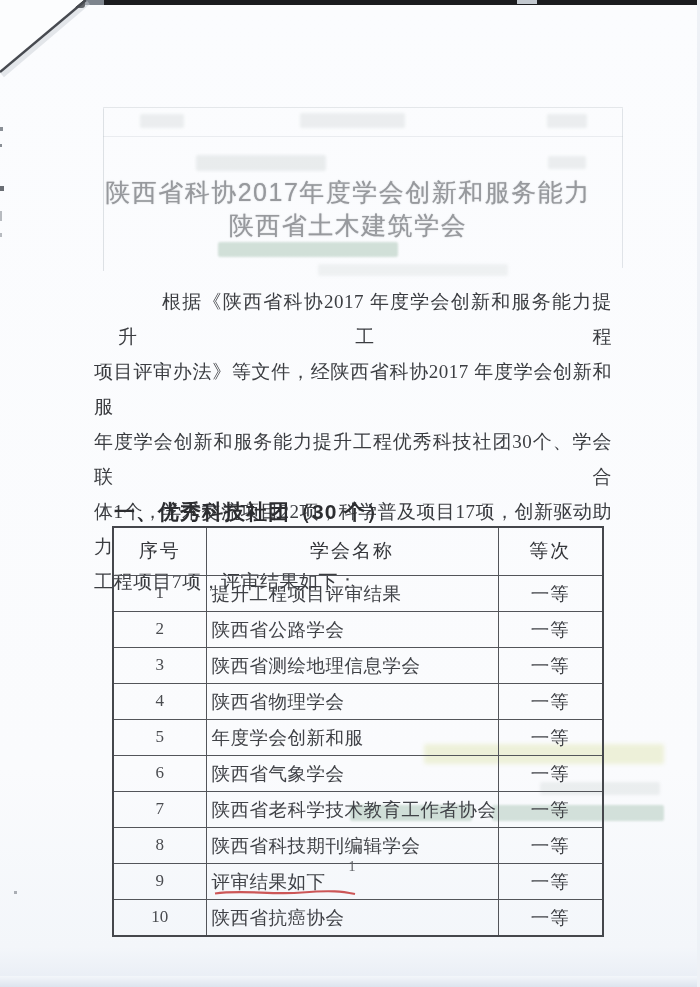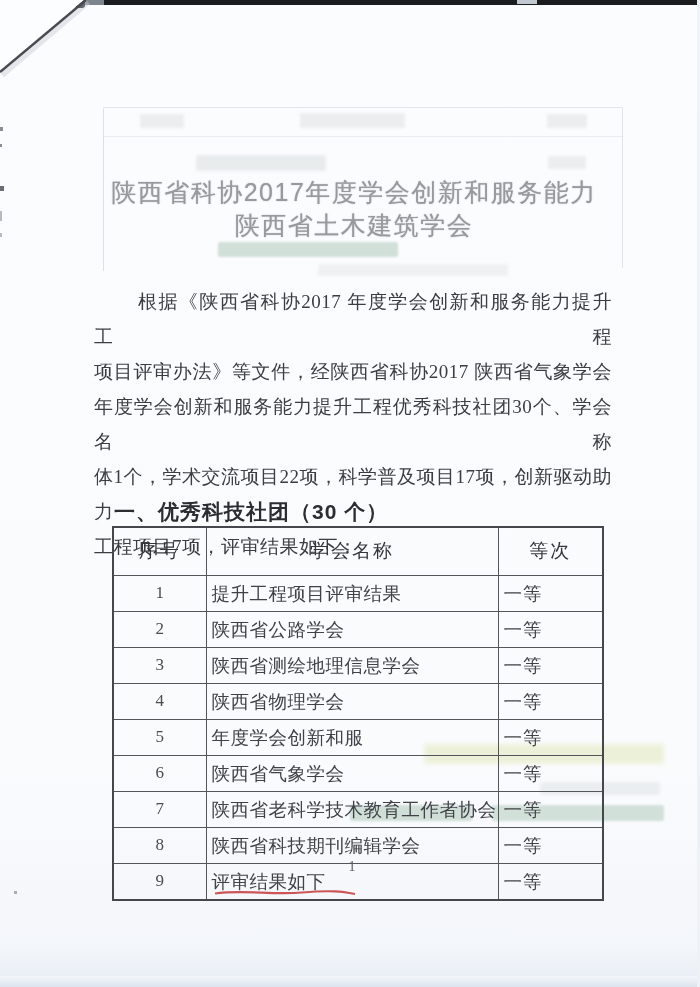--- a/index.html
+++ b/index.html
@@ -25,33 +25,33 @@
   .ghost{position:absolute;pointer-events:none;border-radius:2px;}
   .g-grey{background:#9aa6a4;filter:blur(1.5px);}
   .g-line{background:#aeb6be;}
   .g-green{background:#74a184;filter:blur(1.2px);}
   .g-yellow{background:#d4dc8e;filter:blur(2px);}
   .bottom-shade{position:absolute;left:0;top:976px;width:700px;height:11px;
     background:linear-gradient(180deg,#f3f6fa,#dde4ee);}
   .right-shade{position:absolute;right:0;top:0;width:3px;height:987px;background:#eef1f6;}
   
   .doc-title{
-    position:absolute;left:10px;top:176px;width:688px;text-align:center;
+    position:absolute;left:4px;top:176px;width:688px;text-align:center;
     font-family:"Liberation Sans","DejaVu Sans",sans-serif;
     font-size:25px;line-height:33px;letter-spacing:1.5px;
     color:var(--title_grey,#97999d);
     text-shadow:0 0 1.2px rgba(150,153,157,.75);
     font-weight:500;
   }
   .intro{
     position:absolute;left:94px;top:284px;width:518px;
     font-size:19px;line-height:35px;letter-spacing:.5px;color:#3b3d41;
   }
   .intro .para-line{text-align:justify;text-align-last:justify;white-space:normal;}
-  .intro .para-line.first{text-indent:44px;}
+  .intro .para-line.first{text-indent:44px;margin-left:24px;}
   .intro .para-line.last{text-align-last:left;}
   .section-heading{
     position:absolute;left:114px;top:498px;width:480px;
     font-family:"Liberation Sans","DejaVu Sans",sans-serif;
     font-weight:700;font-size:21px;letter-spacing:1px;color:#2c2d30;
   }
   table.results{
     position:absolute;left:112px;top:526px;
     border-collapse:collapse;table-layout:fixed;width:490px;
     font-size:18.5px;color:#404247;
@@ -59,21 +59,21 @@
   table.results th,table.results td{
     border:1.5px solid #53555a;padding:5px;vertical-align:middle;
     overflow:hidden;white-space:nowrap;
   }
   table.results{border:2px solid #45474c;}
   table.results thead tr{height:48px;}
   table.results tbody tr{height:28px;}
   table.results th{font-weight:500;font-size:19px;color:#333539;text-align:center;letter-spacing:2px;}
   td.c-no{text-align:center;font-size:17px;color:#4a4c50;}
   td.c-name{text-align:left;padding-left:6px;letter-spacing:.5px;position:relative;}
-  td.c-grade{letter-spacing:1px;}
+  td.c-grade{text-align:center;letter-spacing:1px;}
   .name-wrap{position:relative;display:inline-block;}
   .red-underline{position:absolute;left:2px;bottom:-3px;}
   .page-number{
     position:absolute;left:0;top:859px;width:704px;text-align:center;
     font-size:14px;color:#5a5c60;
   }
 </style>
 </head>
 <body>
 
@@ -112,22 +112,22 @@
   <div class="ghost g-green" style="left:350px;top:805px;width:122px;height:16px;opacity:.3;"></div>
   <div class="ghost g-green" style="left:492px;top:805px;width:172px;height:16px;opacity:.28;"></div>
 
   <div class="doc-title">
     <div>陕西省科协2017年度学会创新和服务能力</div>
     <div>陕西省土木建筑学会</div>
   </div>
 
   <div class="intro">
     <div class="para-line first">根据《陕西省科协2017 年度学会创新和服务能力提升工程</div>
-    <div class="para-line">项目评审办法》等文件，经陕西省科协2017 陕西省气象学会</div>
-    <div class="para-line">年度学会创新和服务能力提升工程优秀科技社团30个、学会名称</div>
+    <div class="para-line">项目评审办法》等文件，经陕西省科协2017 年度学会创新和服</div>
+    <div class="para-line">年度学会创新和服务能力提升工程优秀科技社团30个、学会联合</div>
     <div class="para-line">体1个，学术交流项目22项，科学普及项目17项，创新驱动助力</div>
     <div class="para-line last">工程项目7项，评审结果如下：</div>
   </div>
 
   <div class="section-heading">一、优秀科技社团（30 个）</div>
 
   <table class="results">
     <colgroup>
         <col style="width:93px">
         <col style="width:292px">
@@ -186,20 +186,25 @@
         <td class="c-name">
           <span class="name-wrap">
             <span>评审结果如下</span>
             <svg class="red-underline" width="142" height="9" viewBox="0 0 142 9">
               <path d="M1,5.5 C 28,1.5 58,7 88,4.5 S 128,3.5 141,6" stroke="#c43a3a" stroke-width="2.2" fill="none" opacity="0.85"></path>
             </svg>
           </span>
         </td>
         <td class="c-grade">一等</td>
       </tr>
+      <tr>
+        <td class="c-no">10</td>
+        <td class="c-name"><span class="name-wrap">陕西省抗癌协会</span></td>
+        <td class="c-grade">一等</td>
+      </tr>
     </tbody>
   </table>
 
   <div class="page-number">1</div>
 
   <div class="bottom-shade"></div>
   <div class="right-shade"></div>
 </div>
 
 </body></html>

